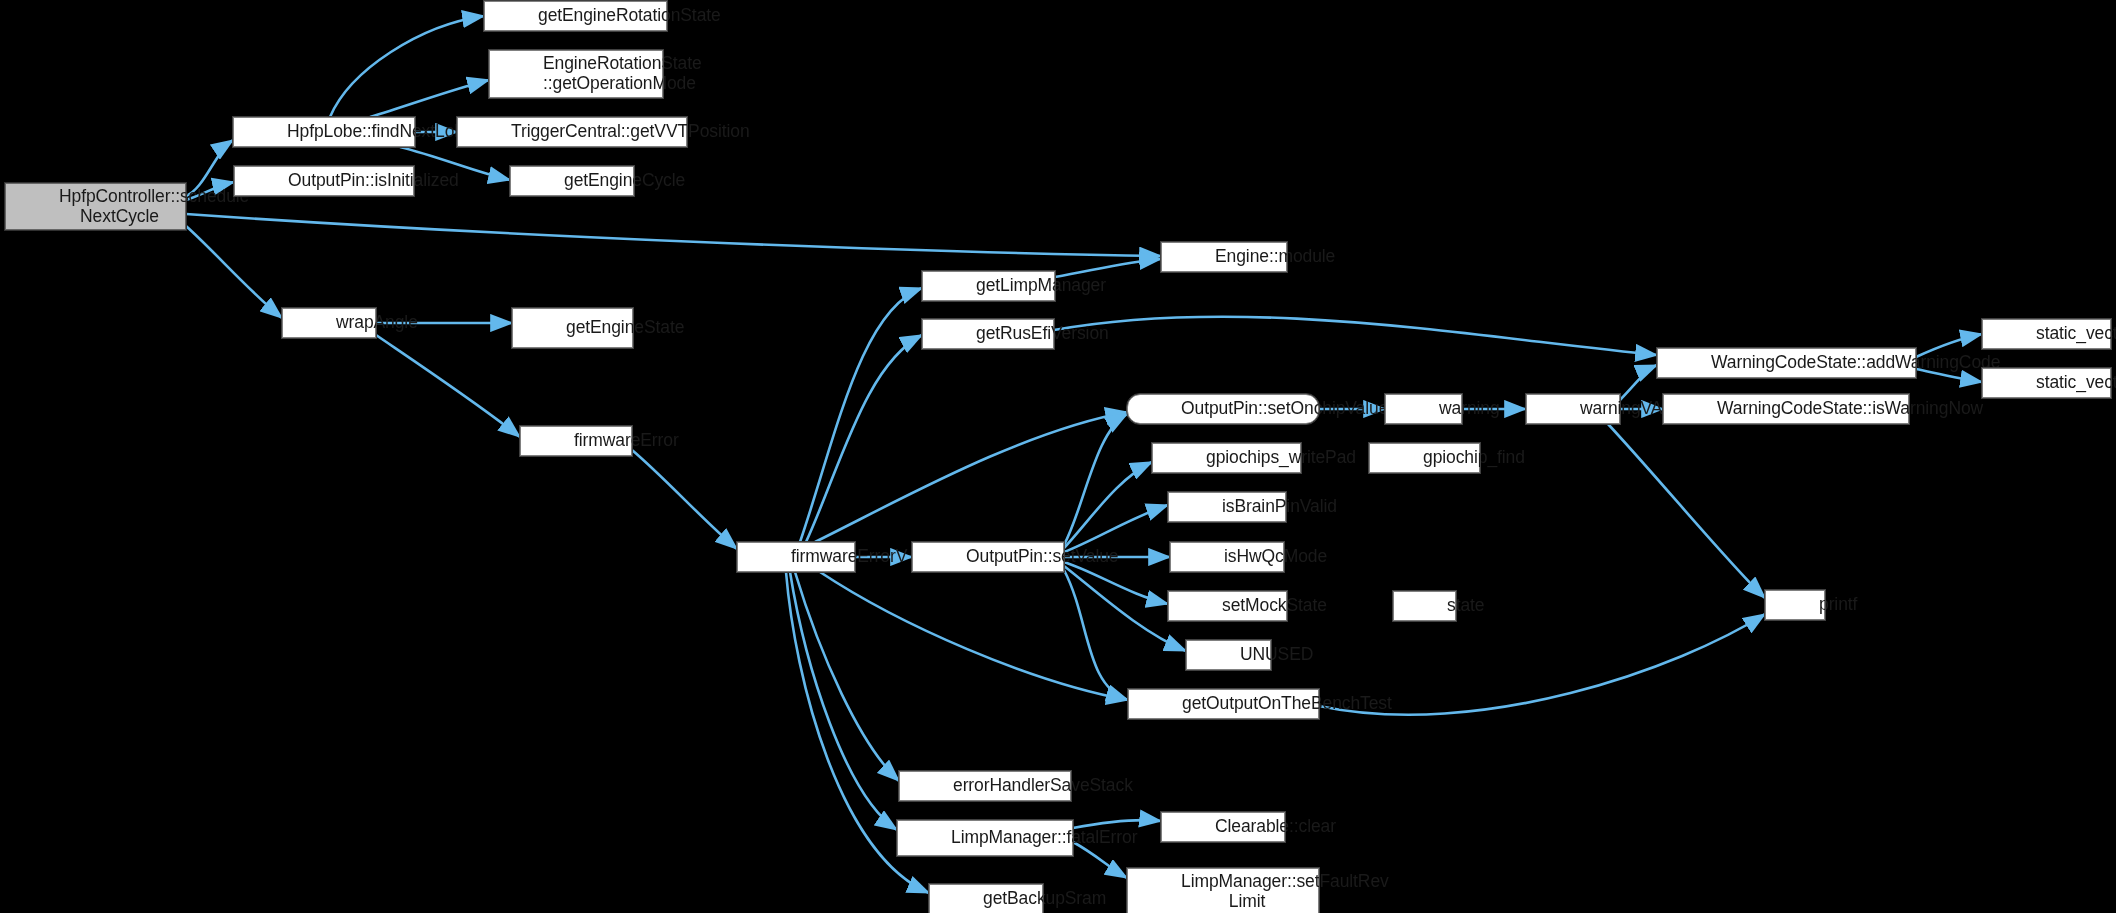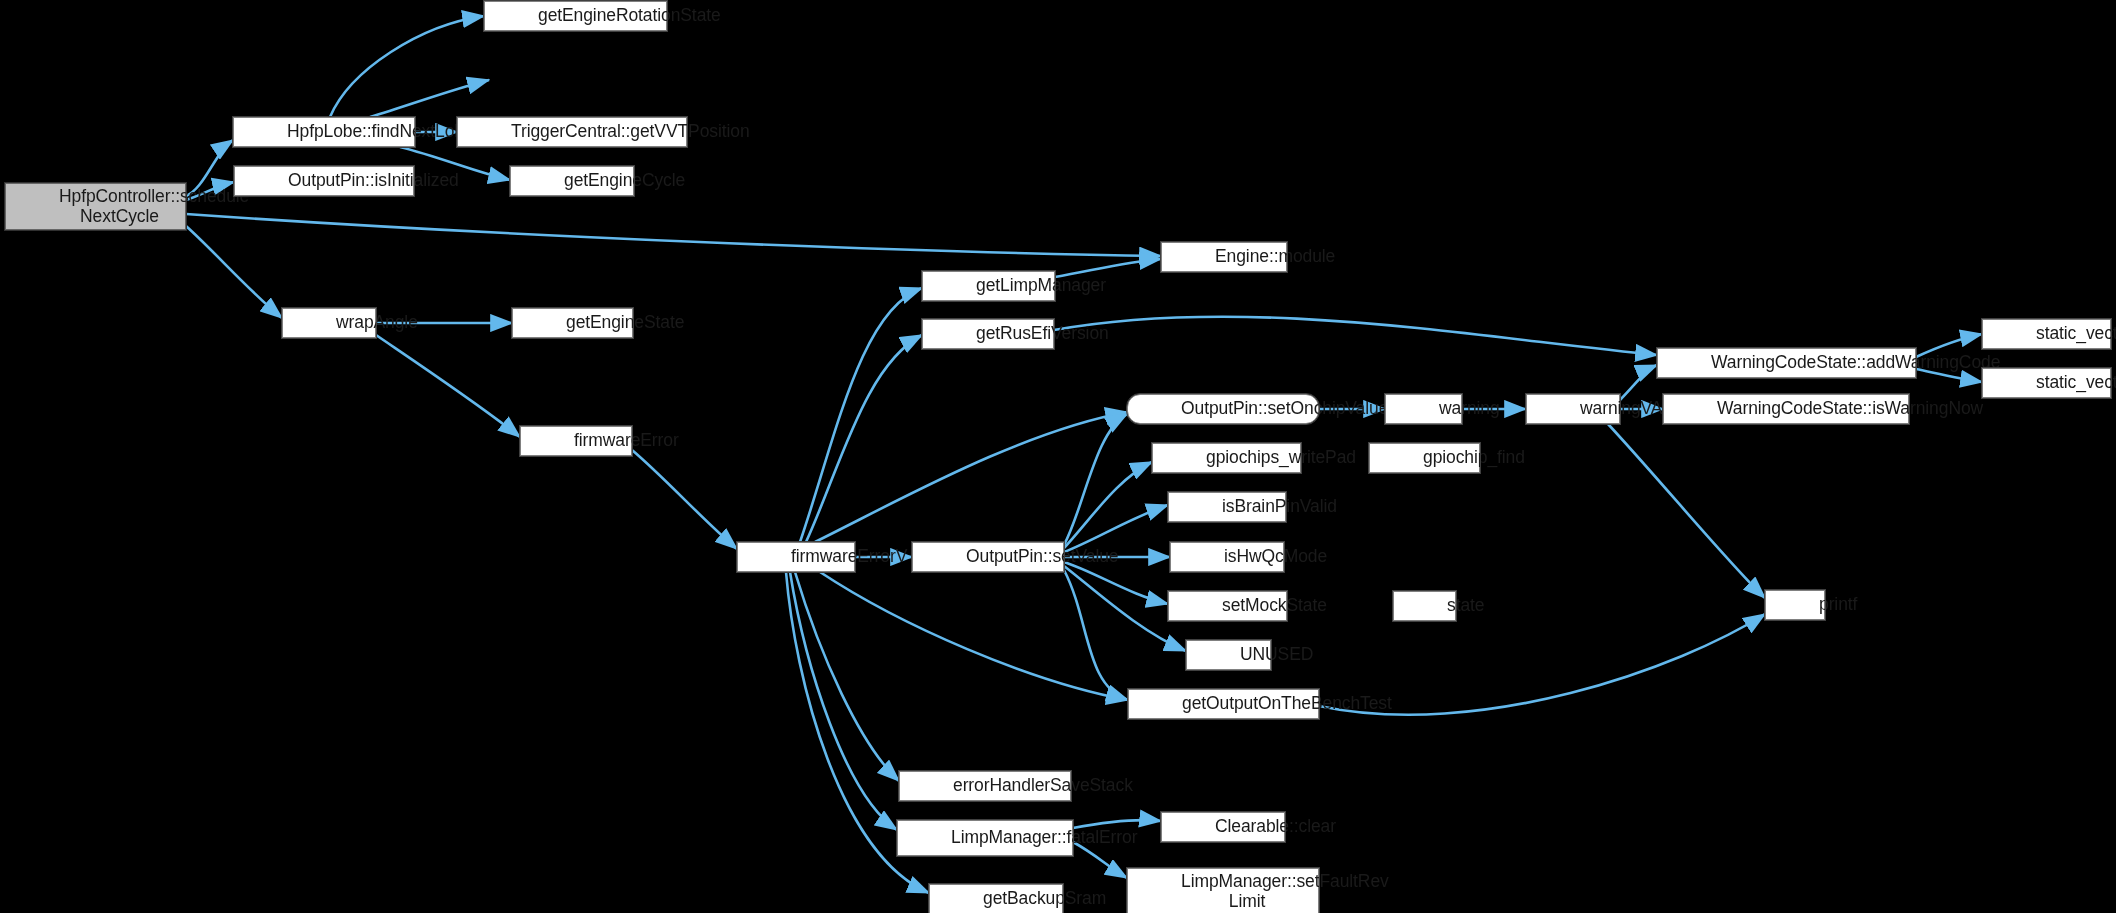--- a/index.html
+++ b/index.html
@@ -110,28 +110,30 @@
         <path d="M 1319 706 C 1480 740 1680 668 1765 614" fill="none" stroke="#63b8ec" stroke-width="2.6" marker-end="url(#arrowhead)"></path>
         <path d="M 1054 330 C 1250 295 1480 338 1657 355" fill="none" stroke="#63b8ec" stroke-width="2.6" marker-end="url(#arrowhead)"></path>
         <path d="M 1073 828 C 1105 822 1135 818 1161 821" fill="none" stroke="#63b8ec" stroke-width="2.6" marker-end="url(#arrowhead)"></path>
         <path d="M 1073 842 C 1095 854 1110 868 1127 878" fill="none" stroke="#63b8ec" stroke-width="2.6" marker-end="url(#arrowhead)"></path>
       </g>
   </svg>
   <div id="node-layer">
       <div class="gnode root" style="left: 5px; top: 183px; width: 181px; height: 47px;"><span class="gnode-label">HpfpController::schedule
 NextCycle</span></div>
       <div class="gnode" style="left: 484px; top: 1px; width: 183px; height: 30px;"><span class="gnode-label">getEngineRotationState</span></div>
+      <div class="gnode" style="left: 489px; top: 50px; width: 174px; height: 48px;"><span class="gnode-label">EngineRotationState
+::getOperationMode</span></div>
       <div class="gnode" style="left: 233px; top: 117px; width: 182px; height: 30px;"><span class="gnode-label">HpfpLobe::findNextLobe</span></div>
       <div class="gnode" style="left: 457px; top: 117px; width: 230px; height: 30px;"><span class="gnode-label">TriggerCentral::getVVTPosition</span></div>
       <div class="gnode" style="left: 234px; top: 166px; width: 180px; height: 30px;"><span class="gnode-label">OutputPin::isInitialized</span></div>
       <div class="gnode" style="left: 510px; top: 166px; width: 124px; height: 30px;"><span class="gnode-label">getEngineCycle</span></div>
       <div class="gnode" style="left: 1161px; top: 242px; width: 126px; height: 30px;"><span class="gnode-label">Engine::module</span></div>
       <div class="gnode" style="left: 922px; top: 271px; width: 133px; height: 30px;"><span class="gnode-label">getLimpManager</span></div>
       <div class="gnode" style="left: 282px; top: 308px; width: 94px; height: 30px;"><span class="gnode-label">wrapAngle</span></div>
-      <div class="gnode" style="left: 512px; top: 308px; width: 121px; height: 30px;"><span class="gnode-label">getEngineState</span></div>
+      <div class="gnode" style="left: 512px; top: 308px; width: 121px; height: 40px;"><span class="gnode-label">getEngineState</span></div>
       <div class="gnode" style="left: 922px; top: 319px; width: 132px; height: 30px;"><span class="gnode-label">getRusEfiVersion</span></div>
       <div class="gnode" style="left: 1657px; top: 348px; width: 259px; height: 30px;"><span class="gnode-label">WarningCodeState::addWarningCode</span></div>
       <div class="gnode" style="left: 1982px; top: 319px; width: 129px; height: 30px;"><span class="gnode-label">static_vector::add</span></div>
       <div class="gnode" style="left: 1982px; top: 368px; width: 129px; height: 30px;"><span class="gnode-label">static_vector::find</span></div>
       <div class="gnode" style="left: 1127px; top: 394px; width: 192px; height: 30px; border-radius: 13px;"><span class="gnode-label">OutputPin::setOnchipValue</span></div>
       <div class="gnode" style="left: 1385px; top: 394px; width: 77px; height: 30px;"><span class="gnode-label">warning</span></div>
       <div class="gnode" style="left: 1526px; top: 394px; width: 94px; height: 30px;"><span class="gnode-label">warningVA</span></div>
       <div class="gnode" style="left: 1663px; top: 394px; width: 246px; height: 30px; justify-content: flex-end;"><span class="gnode-label">WarningCodeState::isWarningNow</span></div>
       <div class="gnode" style="left: 520px; top: 426px; width: 112px; height: 30px; align-items: center;"><span class="gnode-label">firmwareError</span></div>
       <div class="gnode" style="left: 1152px; top: 443px; width: 149px; height: 30px;"><span class="gnode-label">gpiochips_writePad</span></div>
@@ -141,17 +143,17 @@
       <div class="gnode" style="left: 912px; top: 542px; width: 152px; height: 30px;"><span class="gnode-label">OutputPin::setValue</span></div>
       <div class="gnode" style="left: 1170px; top: 542px; width: 114px; height: 30px;"><span class="gnode-label">isHwQcMode</span></div>
       <div class="gnode" style="left: 1765px; top: 590px; width: 60px; height: 30px;"><span class="gnode-label">printf</span></div>
       <div class="gnode" style="left: 1168px; top: 591px; width: 119px; height: 30px;"><span class="gnode-label">setMockState</span></div>
       <div class="gnode" style="left: 1393px; top: 591px; width: 63px; height: 30px;"><span class="gnode-label">state</span></div>
       <div class="gnode" style="left: 1186px; top: 640px; width: 85px; height: 30px;"><span class="gnode-label">UNUSED</span></div>
       <div class="gnode" style="left: 1128px; top: 689px; width: 191px; height: 30px;"><span class="gnode-label">getOutputOnTheBenchTest</span></div>
       <div class="gnode" style="left: 899px; top: 771px; width: 172px; height: 30px;"><span class="gnode-label">errorHandlerSaveStack</span></div>
       <div class="gnode" style="left: 1161px; top: 812px; width: 124px; height: 30px;"><span class="gnode-label">Clearable::clear</span></div>
       <div class="gnode" style="left: 897px; top: 820px; width: 176px; height: 36px;"><span class="gnode-label">LimpManager::fatalError</span></div>
-      <div class="gnode" style="left: 929px; top: 884px; width: 134px; height: 30px;"><span class="gnode-label">getBackupSram</span></div>
+      <div class="gnode" style="left: 929px; top: 884px; width: 114px; height: 30px;"><span class="gnode-label">getBackupSram</span></div>
       <div class="gnode" style="left: 1127px; top: 868px; width: 192px; height: 48px;"><span class="gnode-label">LimpManager::setFaultRev
 Limit</span></div>
     </div>
 </div>
 
 </body></html>

